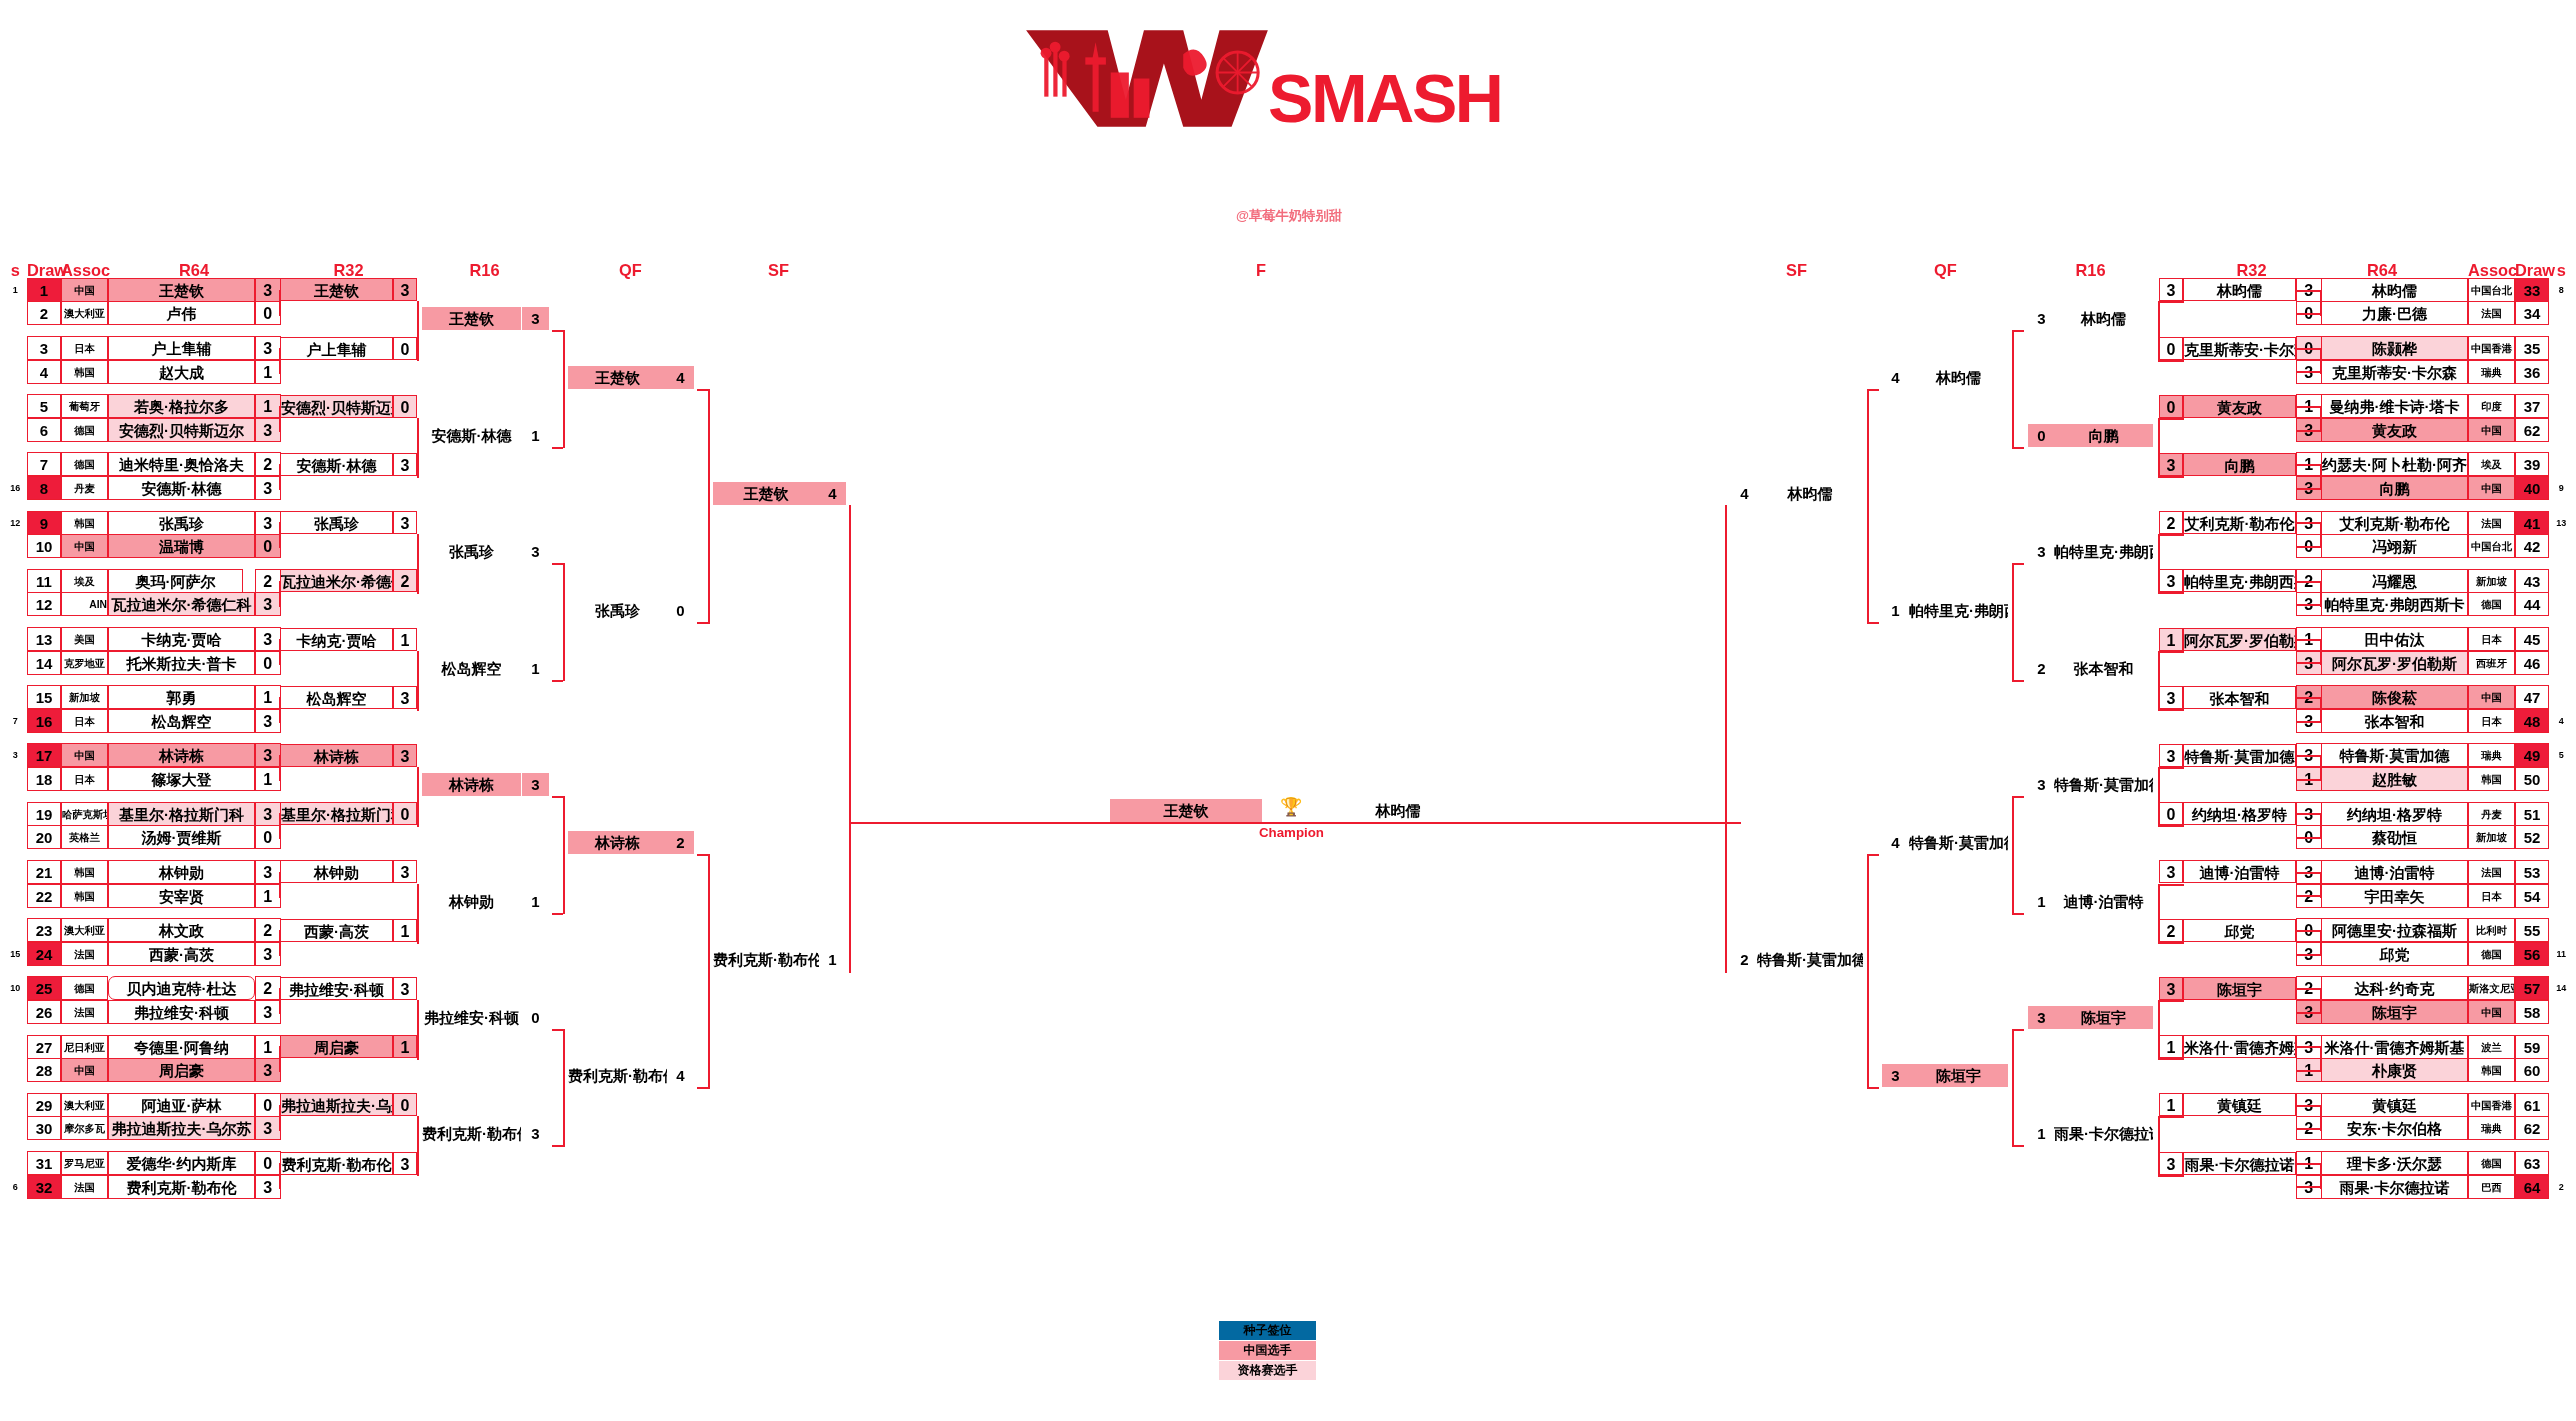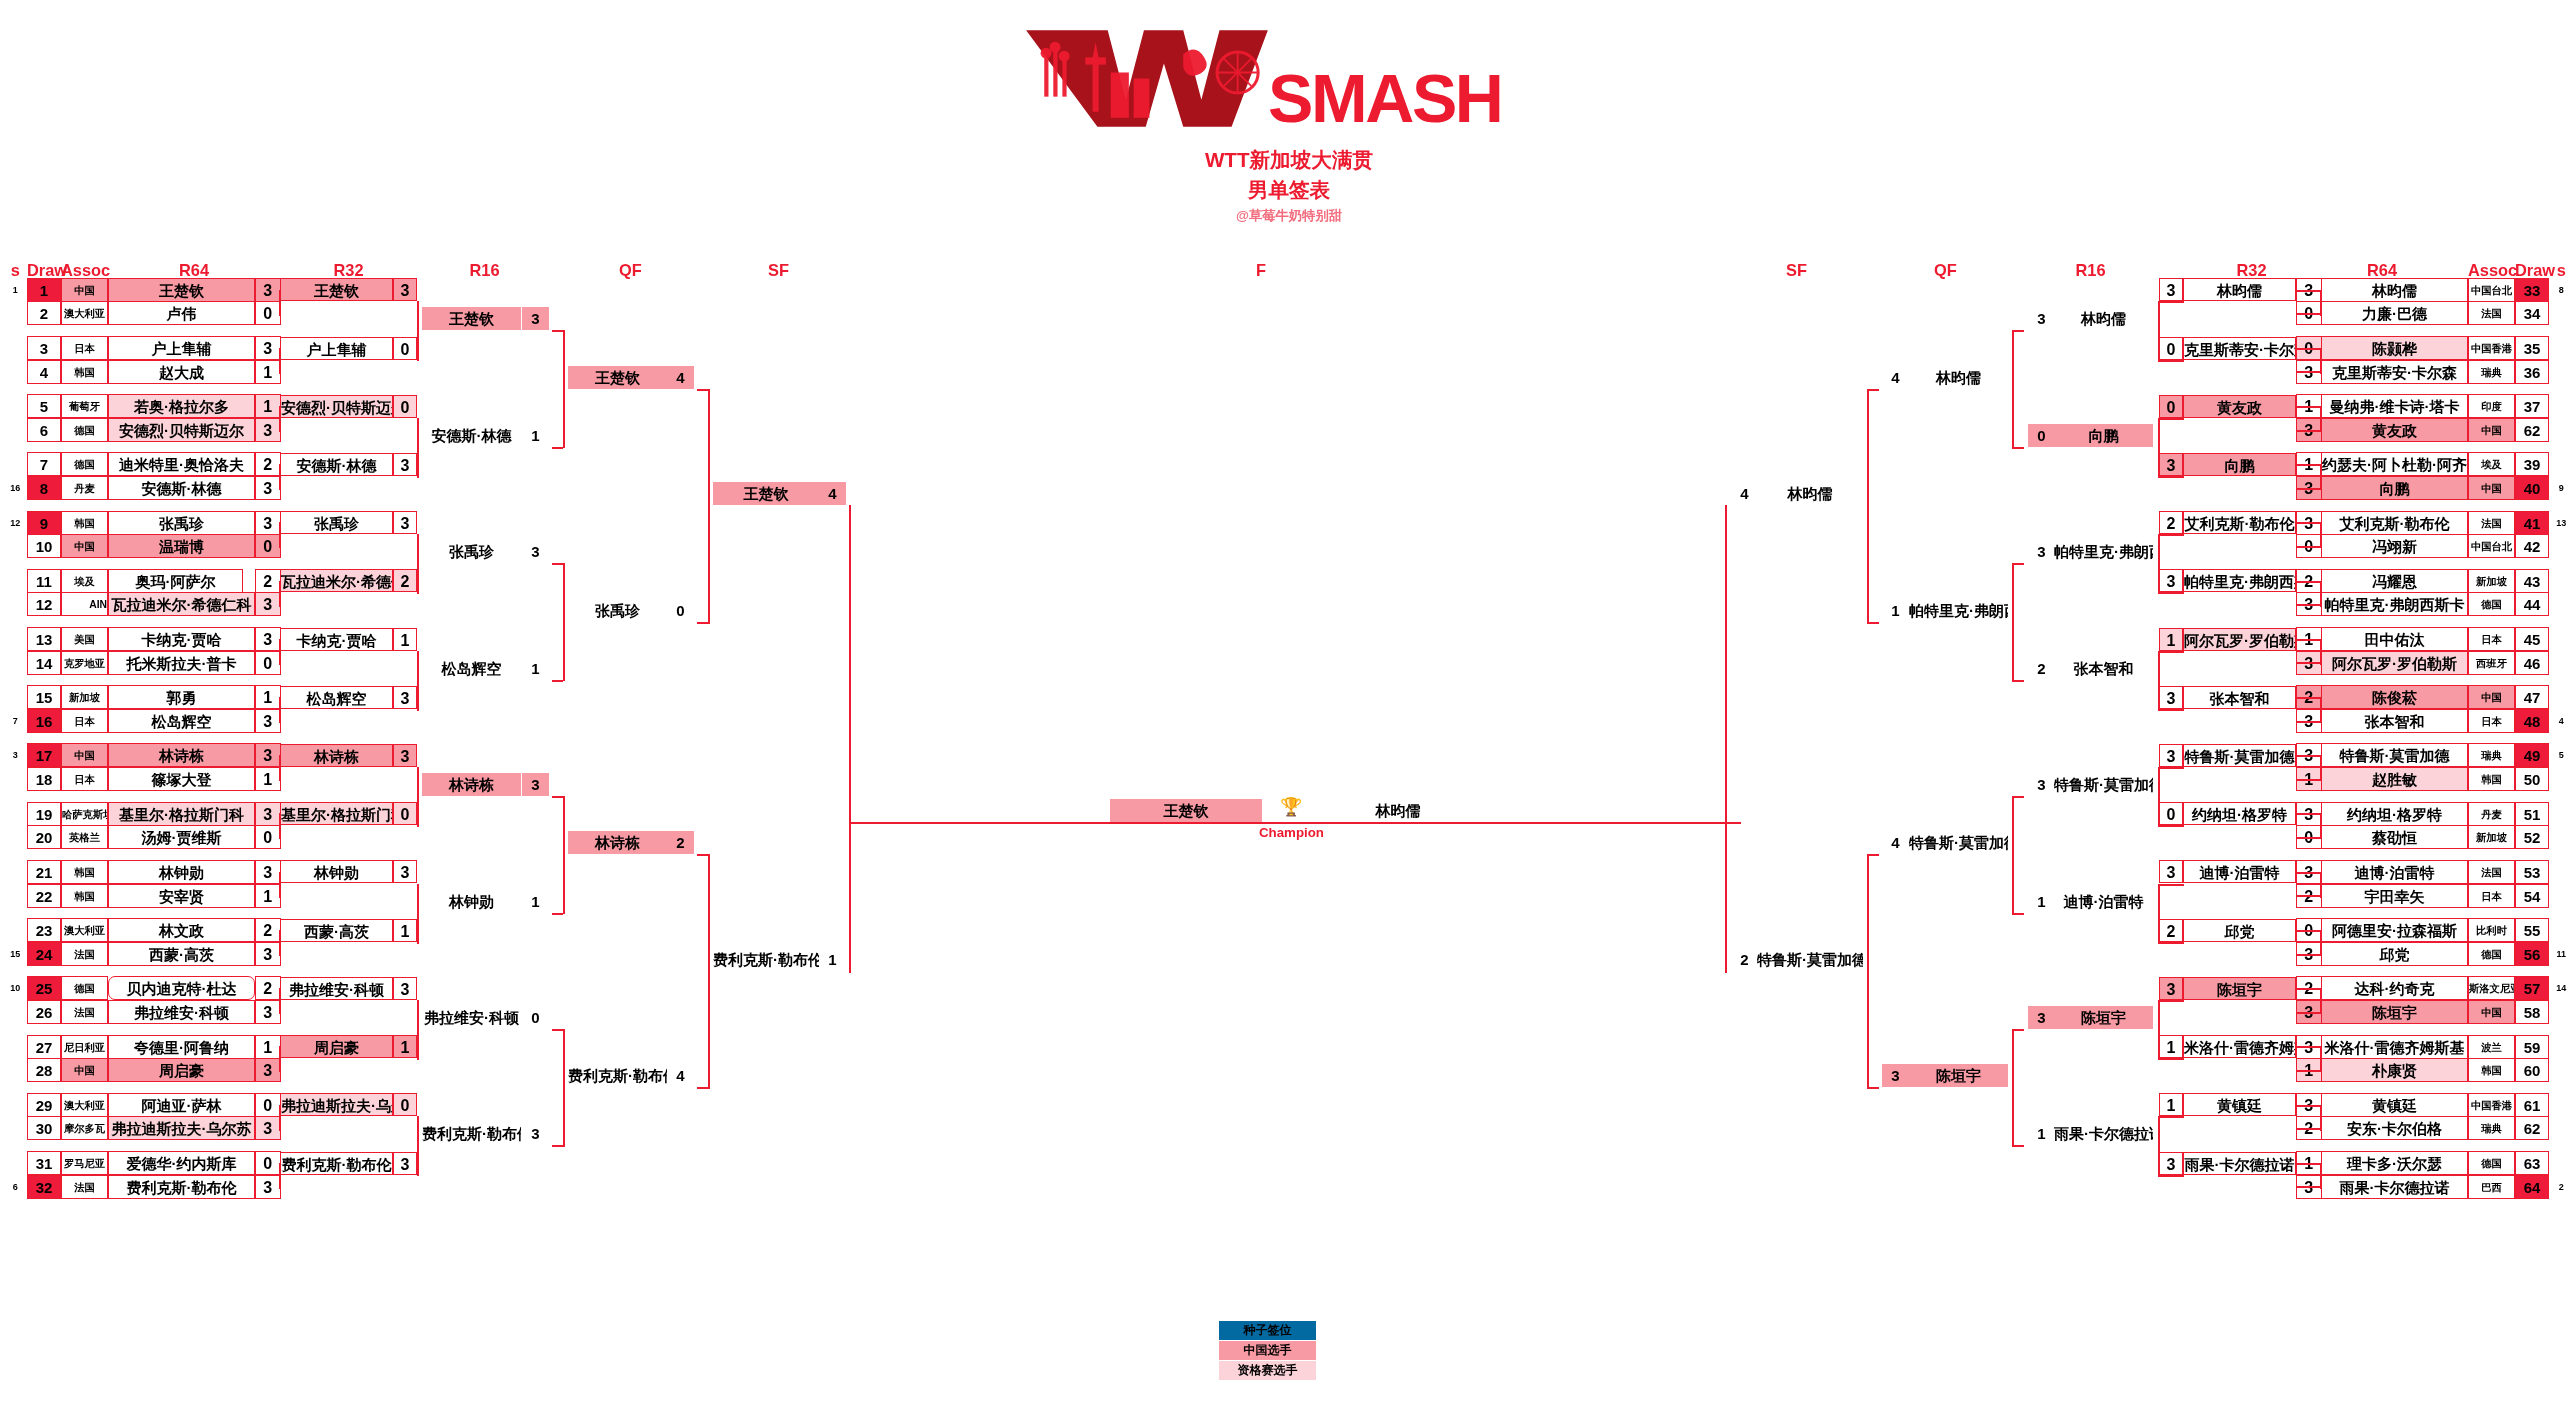--- a/index.html
+++ b/index.html
@@ -65,22 +65,20 @@
               <line x1="356" y1="110" x2="424" y2="110"></line>
             <line x1="366" y1="86" x2="414" y2="134"></line>
               <line x1="414" y1="86" x2="366" y2="134"></line>
           </g>
         </g>
       </g>
     </svg>
     <div id="smash-text">SMASH</div>
   </div>
 
-  <div class="abs" id="title1">WTT新加坡大满贯</div>
-  <div class="abs" id="title2">男单签表</div>
   <div class="abs" id="handle">@草莓牛奶特别甜</div>
 
   <div id="headers-layer">
       <div class="abs colhead" style="left:4.9px;width:20.6px;">s</div>
       <div class="abs colhead" style="left:27px;width:34px;">Draw</div>
       <div class="abs colhead" style="left:61px;width:47px;">Assoc</div>
       <div class="abs colhead" style="left:108px;width:172px;">R64</div>
       <div class="abs colhead" style="left:280px;width:137px;">R32</div>
       <div class="abs colhead" style="left:418px;width:133px;">R16</div>
       <div class="abs colhead" style="left:564px;width:133px;">QF</div>

